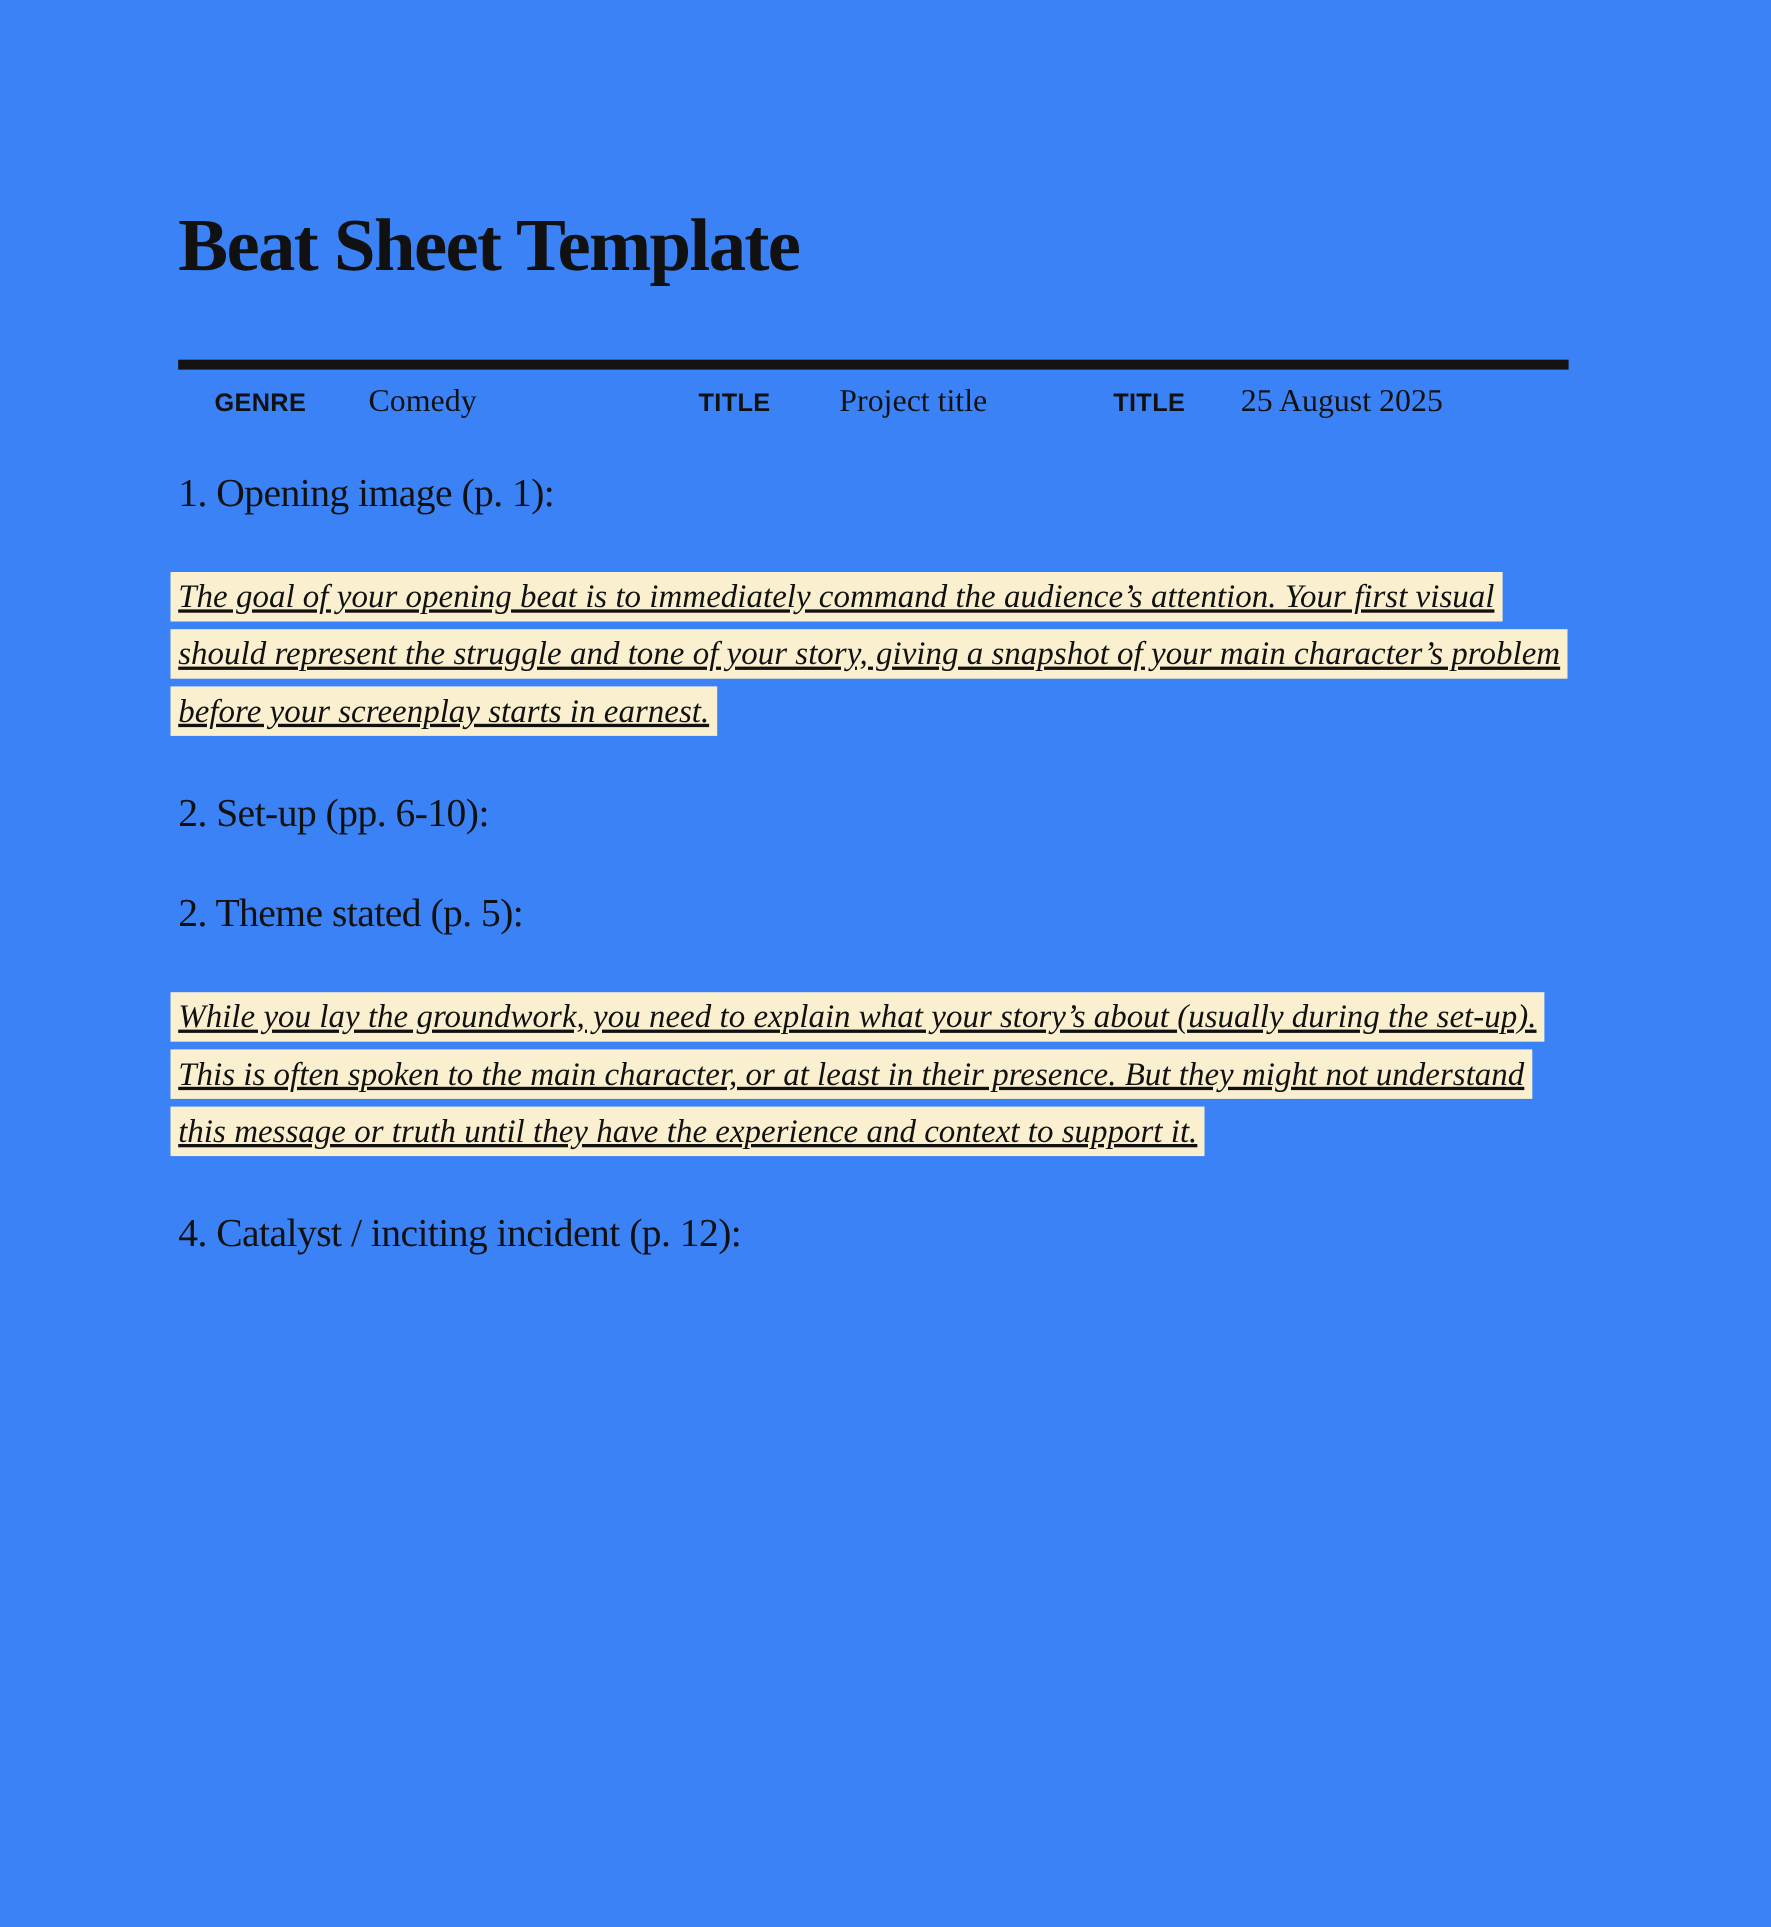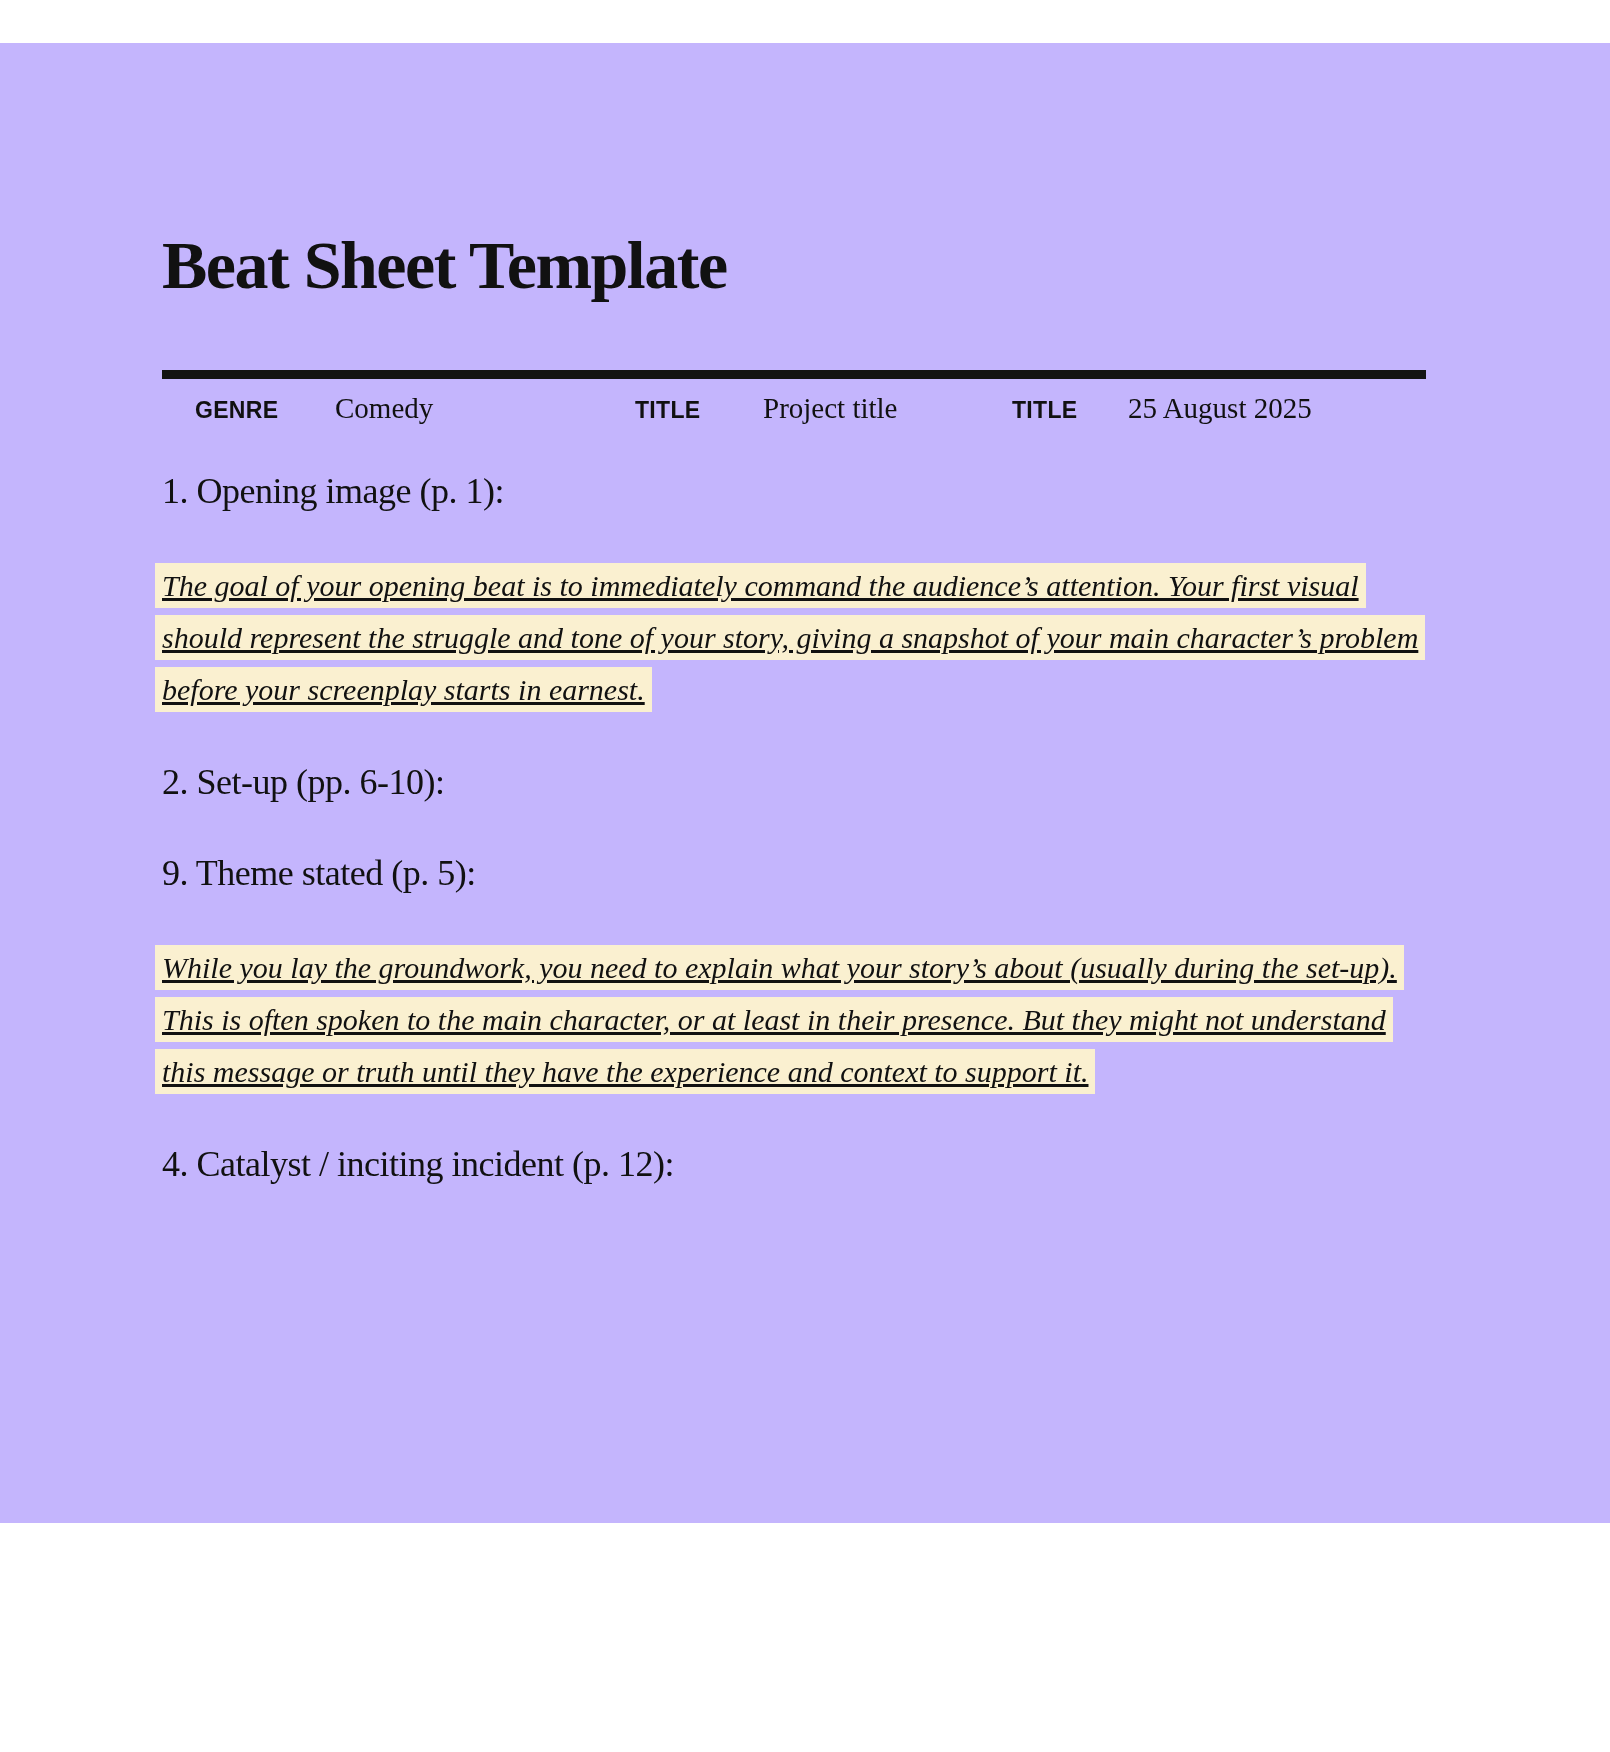--- a/index.html
+++ b/index.html
@@ -3,25 +3,24 @@
 <meta charset="utf-8">
 <style>
   html, body {
     margin: 0;
     padding: 0;
     background: #ffffff;
   }
   .page {
     position: relative;
     width: 1610px;
-    height: 1480px;
-    background: #c4b5fd;
+    height: 1752px;
+    background: #3b82f6;
     overflow: hidden;
     color: #111111;
-    margin-top: 43px;
   }
   .content {
     padding: 0 184px 0 162px;
   }
 
   
   h1.doc-title {
     margin: 0;
     padding-top: 184px;
     font-family: "Liberation Serif", serif;
@@ -128,21 +127,21 @@
     <div class="section">
       <h2>1. Opening image (p. 1):</h2>
       <p><span class="hl">The goal of your opening beat is to immediately command the audience’s attention. Your first visual should represent the struggle and tone of your story, giving a snapshot of your main character’s problem before your screenplay starts in earnest.</span></p>
     </div>
 
     <div class="section">
       <h2>2. Set-up (pp. 6-10):</h2>
     </div>
 
     <div class="section">
-      <h2>9. Theme stated (p. 5):</h2>
+      <h2>2. Theme stated (p. 5):</h2>
       <p><span class="hl">While you lay the groundwork, you need to explain what your story’s about (usually during the set-up). This is often spoken to the main character, or at least in their presence. But they might not understand this message or truth until they have the experience and context to support it.</span></p>
     </div>
 
     <div class="section">
       <h2>4. Catalyst / inciting incident (p. 12):</h2>
     </div>
 
   </div>
 </div>
 

